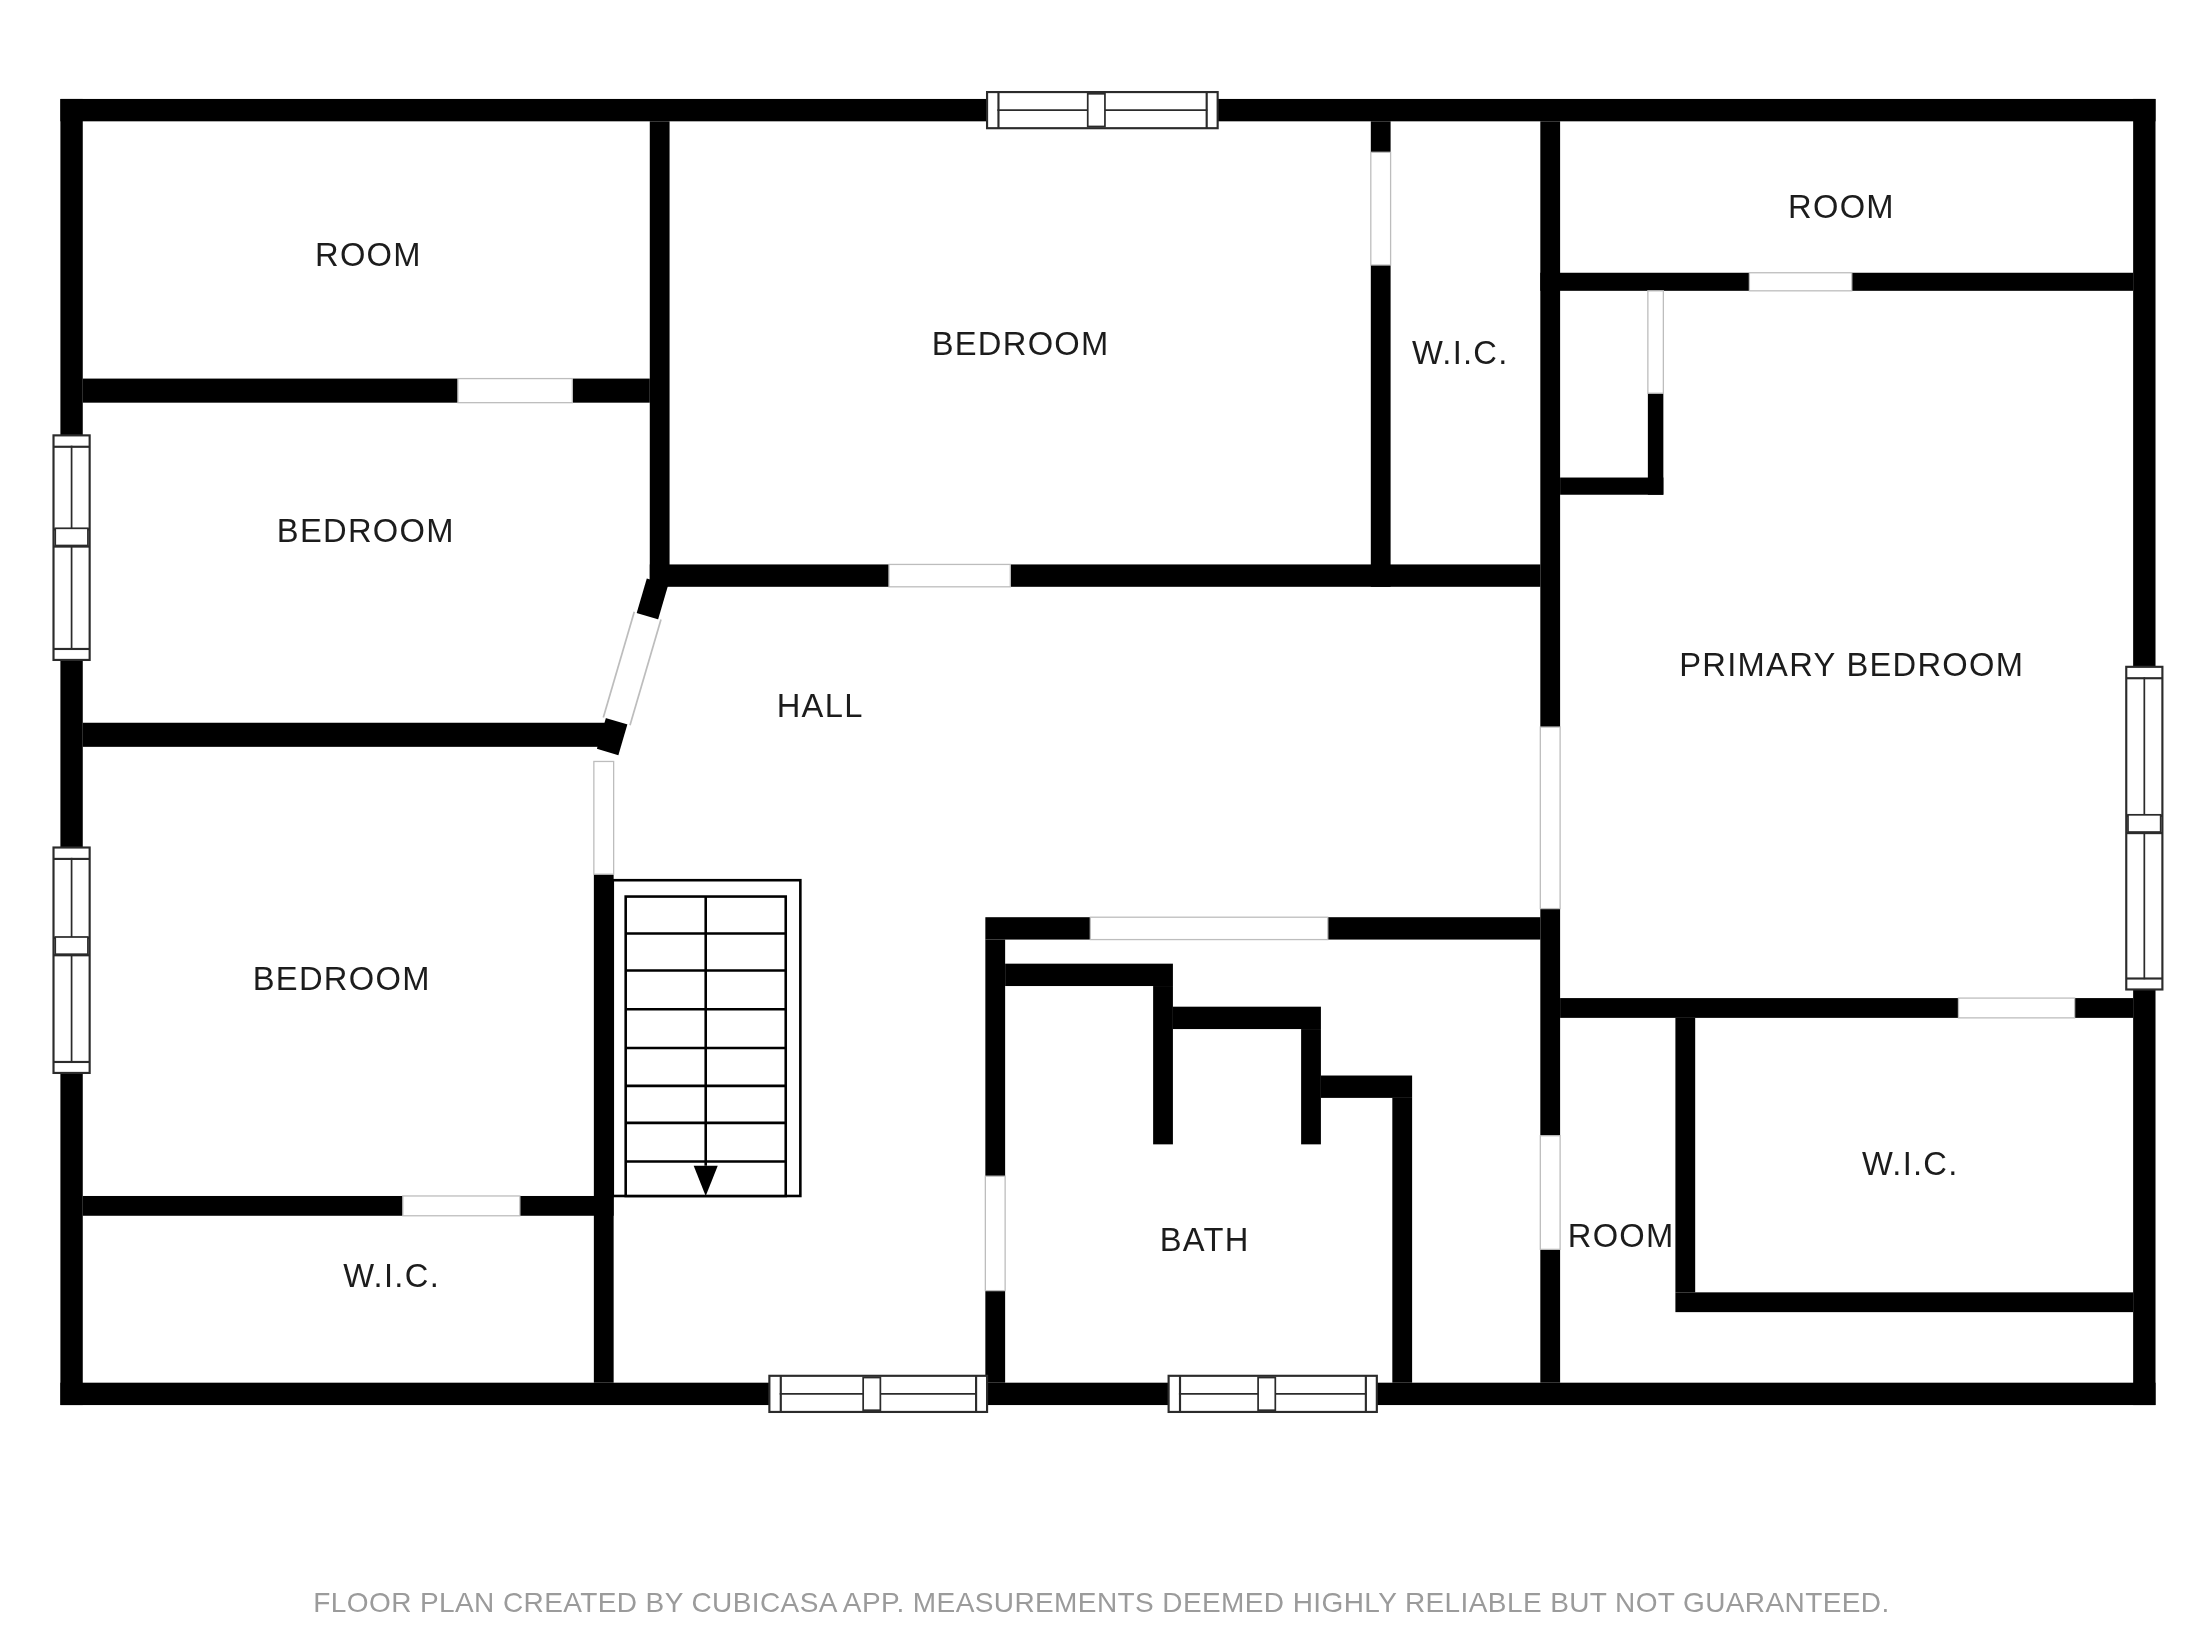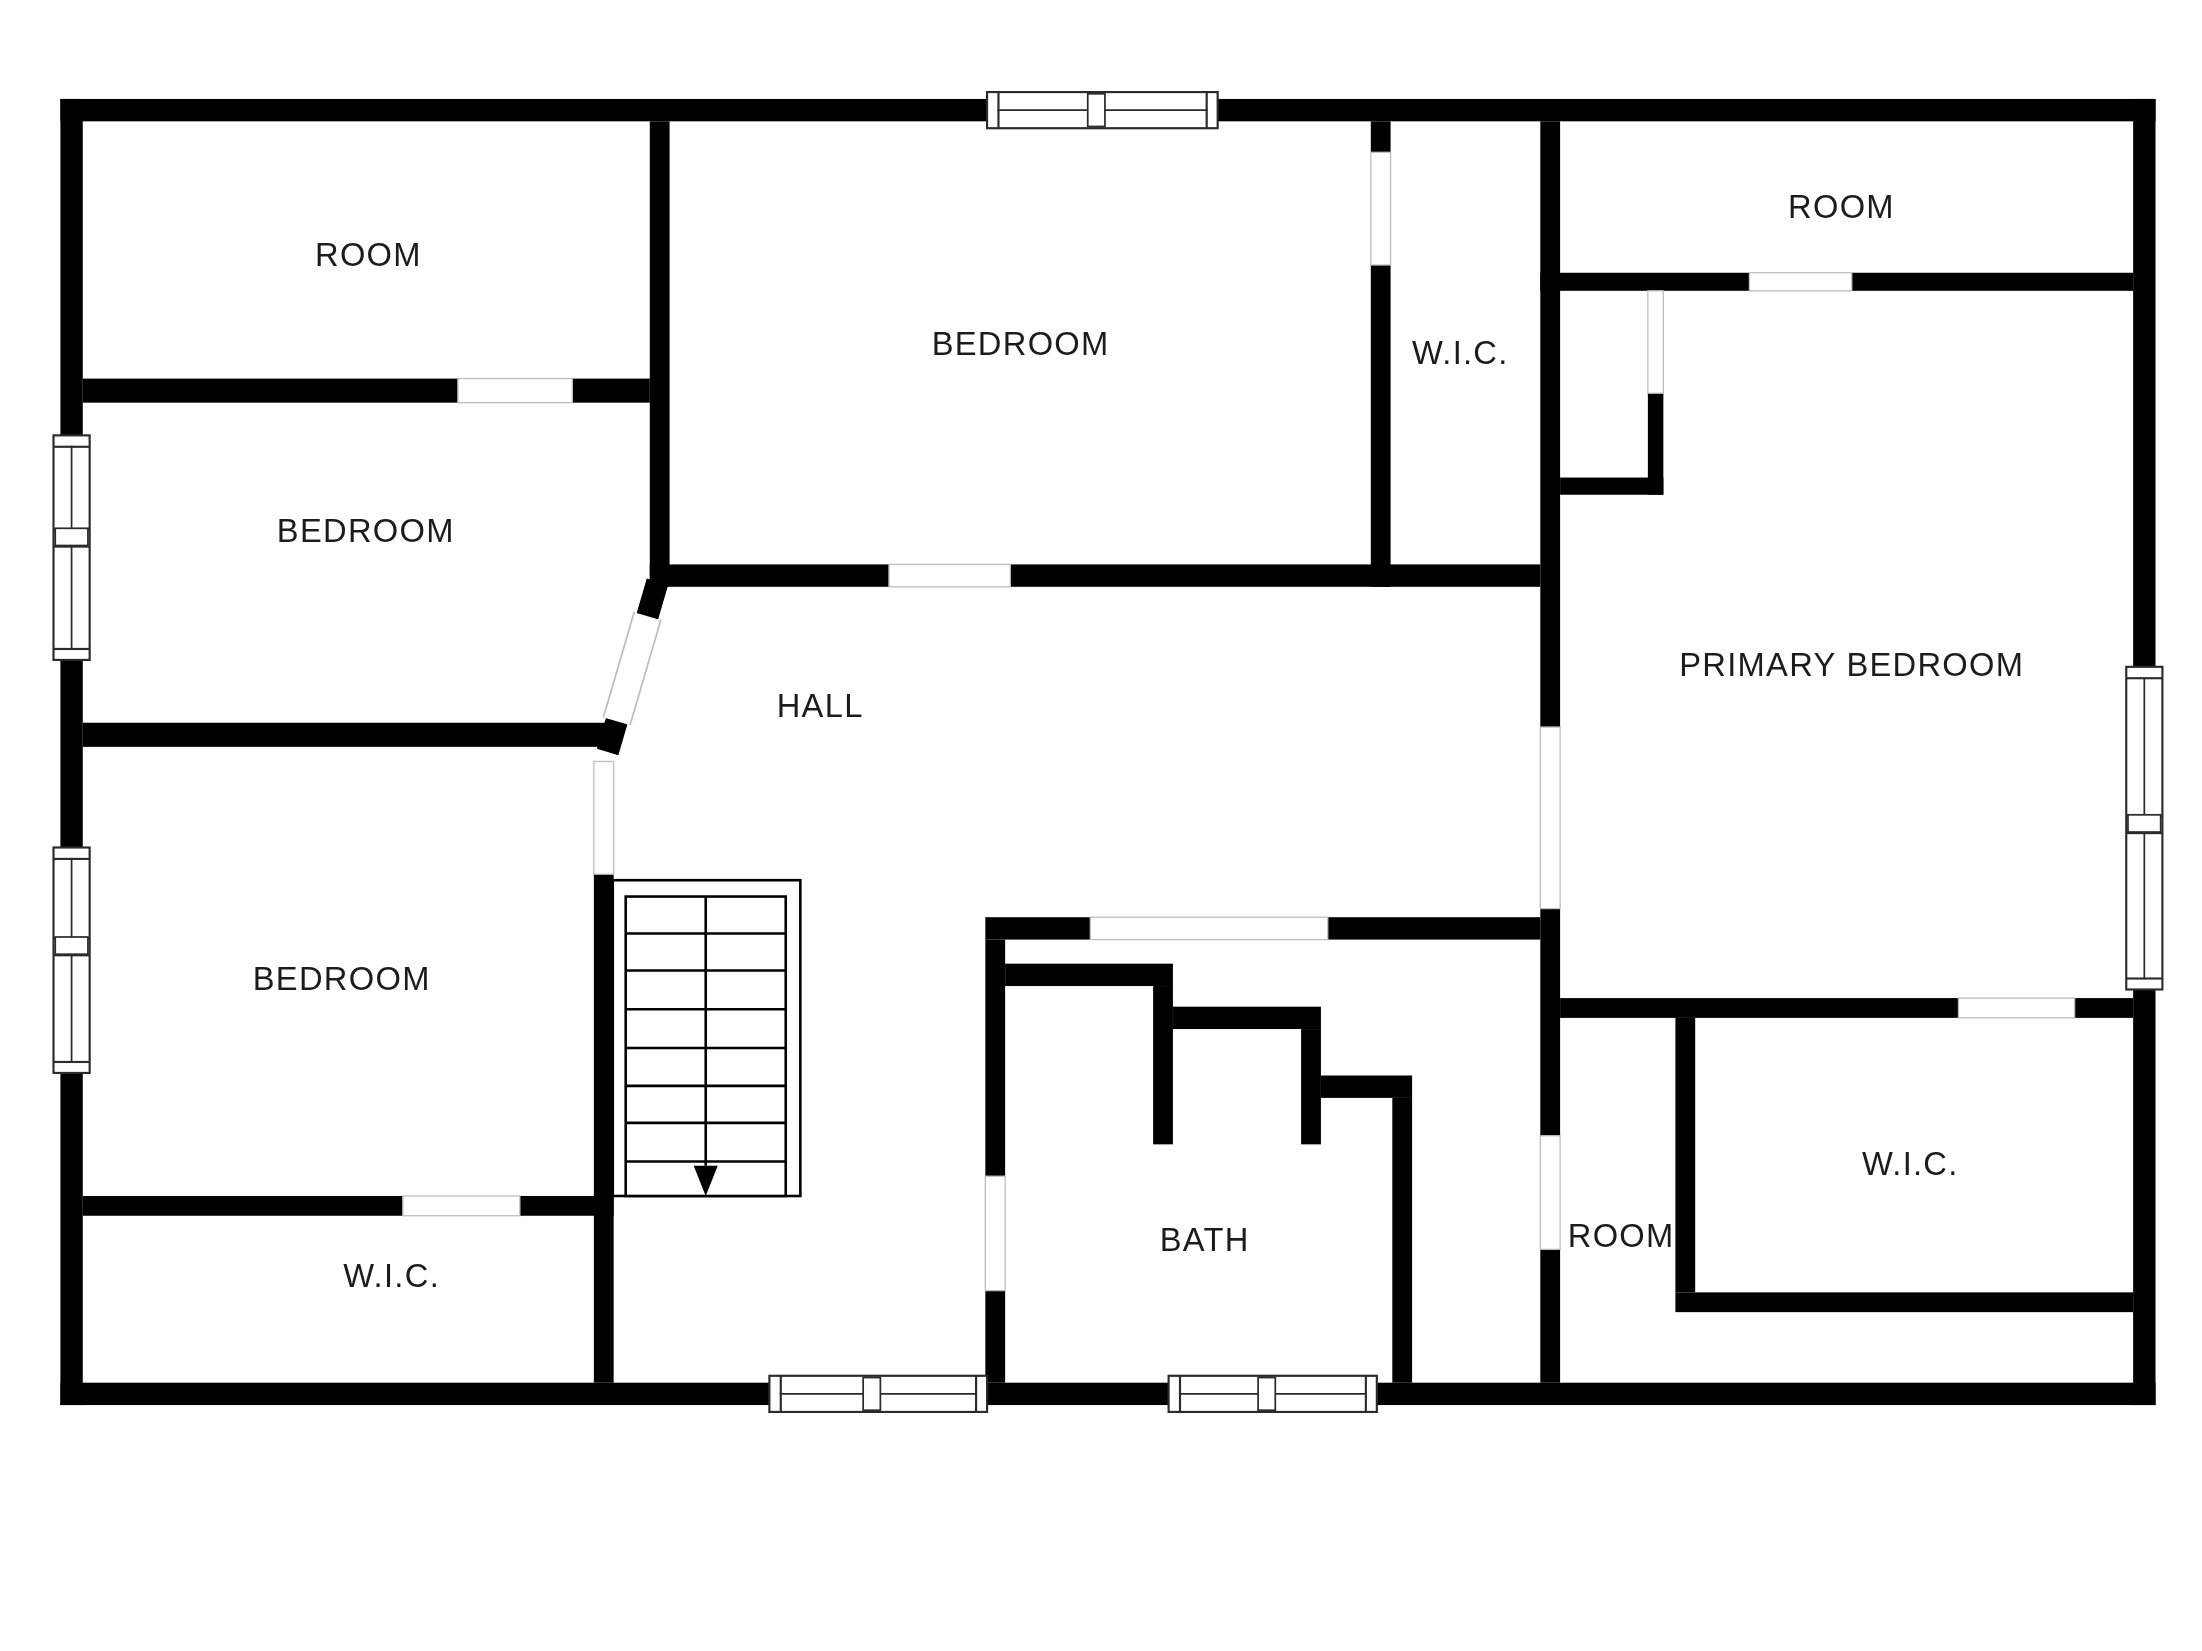--- a/index.html
+++ b/index.html
@@ -120,14 +120,15 @@
       <text x="2140" y="240" fill="#1c1c1c" font-size="38" letter-spacing="1.5" text-anchor="middle" dominant-baseline="central" font-family="&quot;Liberation Sans&quot;, sans-serif">ROOM</text>
       <text x="425" y="617" fill="#1c1c1c" font-size="38" letter-spacing="1.5" text-anchor="middle" dominant-baseline="central" font-family="&quot;Liberation Sans&quot;, sans-serif">BEDROOM</text>
       <text x="2152" y="772" fill="#1c1c1c" font-size="38" letter-spacing="1.5" text-anchor="middle" dominant-baseline="central" font-family="&quot;Liberation Sans&quot;, sans-serif">PRIMARY BEDROOM</text>
       <text x="953" y="820" fill="#1c1c1c" font-size="38" letter-spacing="1.5" text-anchor="middle" dominant-baseline="central" font-family="&quot;Liberation Sans&quot;, sans-serif">HALL</text>
       <text x="397" y="1137" fill="#1c1c1c" font-size="38" letter-spacing="1.5" text-anchor="middle" dominant-baseline="central" font-family="&quot;Liberation Sans&quot;, sans-serif">BEDROOM</text>
       <text x="455" y="1483" fill="#1c1c1c" font-size="38" letter-spacing="1.5" text-anchor="middle" dominant-baseline="central" font-family="&quot;Liberation Sans&quot;, sans-serif">W.I.C.</text>
       <text x="1400" y="1440" fill="#1c1c1c" font-size="38" letter-spacing="1.5" text-anchor="middle" dominant-baseline="central" font-family="&quot;Liberation Sans&quot;, sans-serif">BATH</text>
       <text x="1884" y="1436" fill="#1c1c1c" font-size="38" letter-spacing="1.5" text-anchor="middle" dominant-baseline="central" font-family="&quot;Liberation Sans&quot;, sans-serif">ROOM</text>
       <text x="2220" y="1352" fill="#1c1c1c" font-size="38" letter-spacing="1.5" text-anchor="middle" dominant-baseline="central" font-family="&quot;Liberation Sans&quot;, sans-serif">W.I.C.</text>
     </svg>
+  <div id="footer-note">FLOOR PLAN CREATED BY CUBICASA APP. MEASUREMENTS DEEMED HIGHLY RELIABLE BUT NOT GUARANTEED.</div>
 </div>
 
 
 </body></html>

